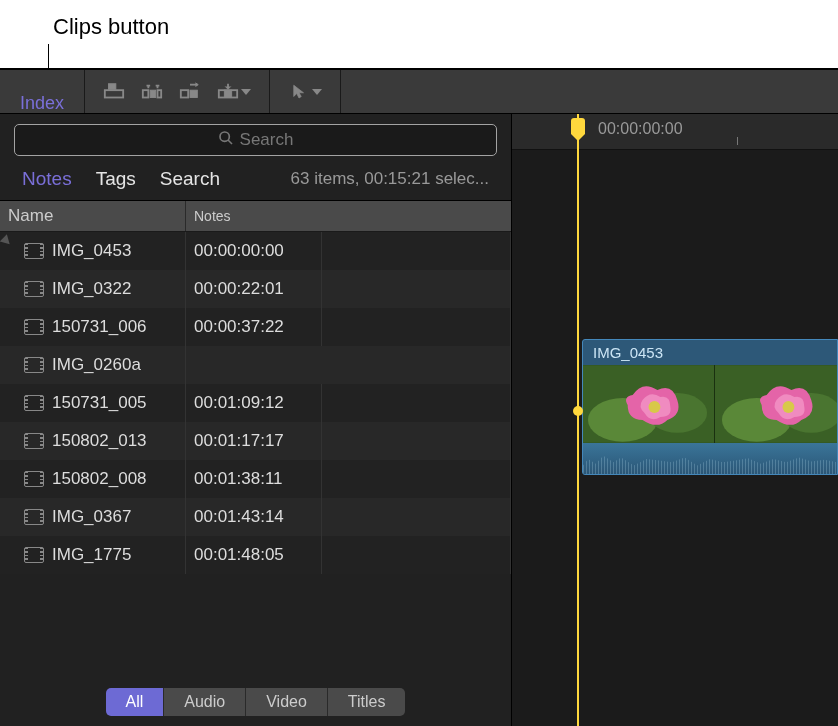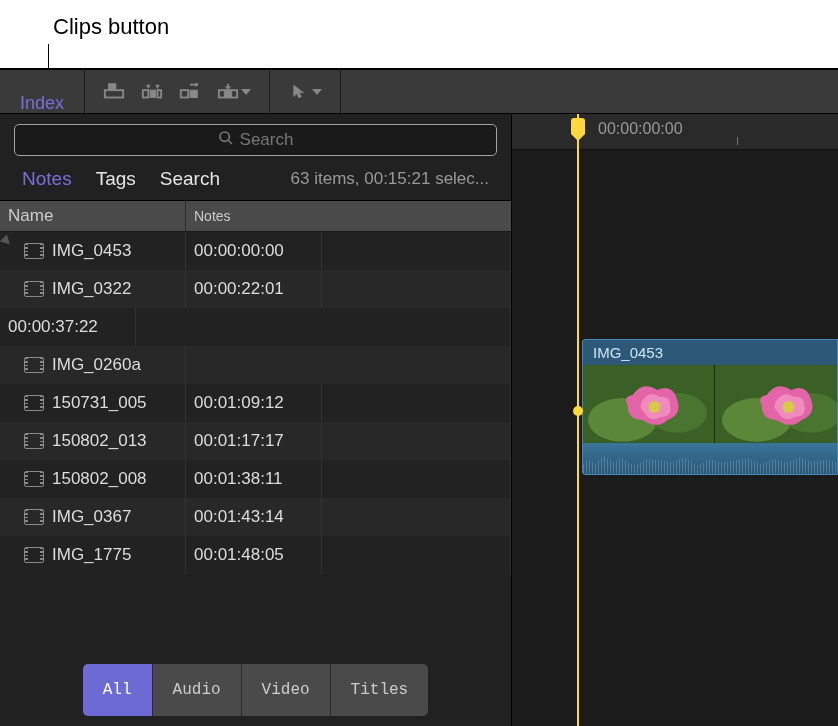--- a/index.html
+++ b/index.html
@@ -252,23 +252,22 @@
       justify-content: center;
       padding: 10px;
       gap: 0;
     }
     .filter-btn {
       background: #4a4a4a;
       border: none;
       border-right: 1px solid #2a2a2a;
       color: #ccc;
       font-size: 16px;
-      padding: 17px 20px;
+      padding: 5px 20px;
       cursor: pointer;
-      font-family: Liberation Mono, monospace;
     }
     .filter-btn:first-child {
       border-radius: 5px 0 0 5px;
     }
     .filter-btn:last-child {
       border-radius: 0 5px 5px 0;
       border-right: none;
     }
     .filter-btn.active {
       background: #6d6ad4;
@@ -487,20 +486,24 @@
             </div>
             <div class="table-row">
               <div class="cell-name">
                 <div class="clip-icon"></div>
                 <span>IMG_0322</span>
               </div>
               <div class="cell-position">00:00:22:01</div>
               <div class="cell-notes"></div>
             </div>
             <div class="table-row">
+              <div class="cell-name">
+                <div class="clip-icon"></div>
+                <span>150731_006</span>
+              </div>
               <div class="cell-position">00:00:37:22</div>
               <div class="cell-notes"></div>
             </div>
             <div class="table-row">
               <div class="cell-name">
                 <div class="clip-icon"></div>
                 <span>IMG_0260a</span>
               </div>
               <div class="cell-notes"></div>
             </div>

